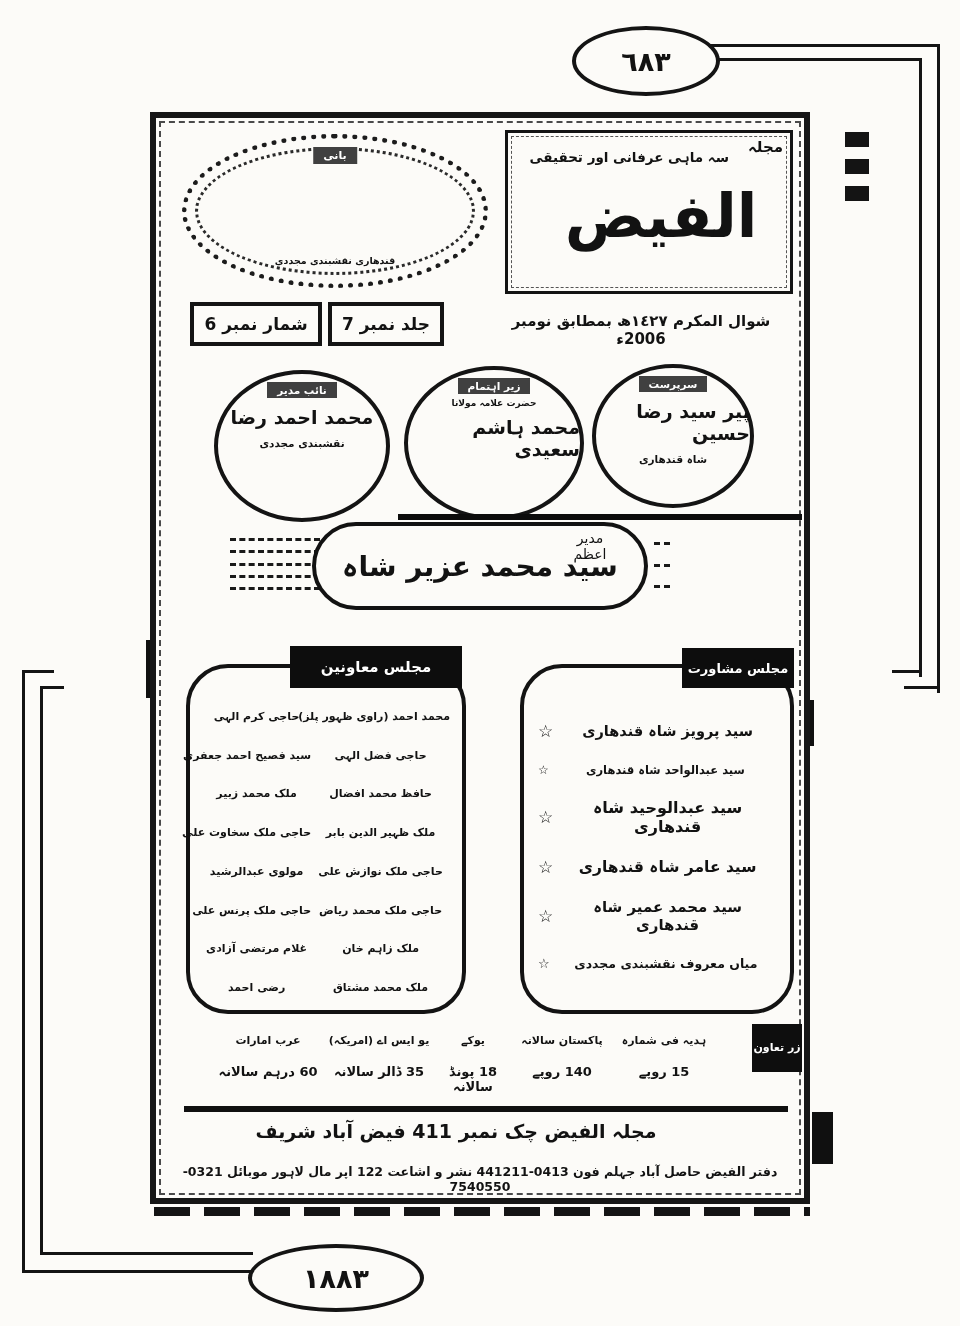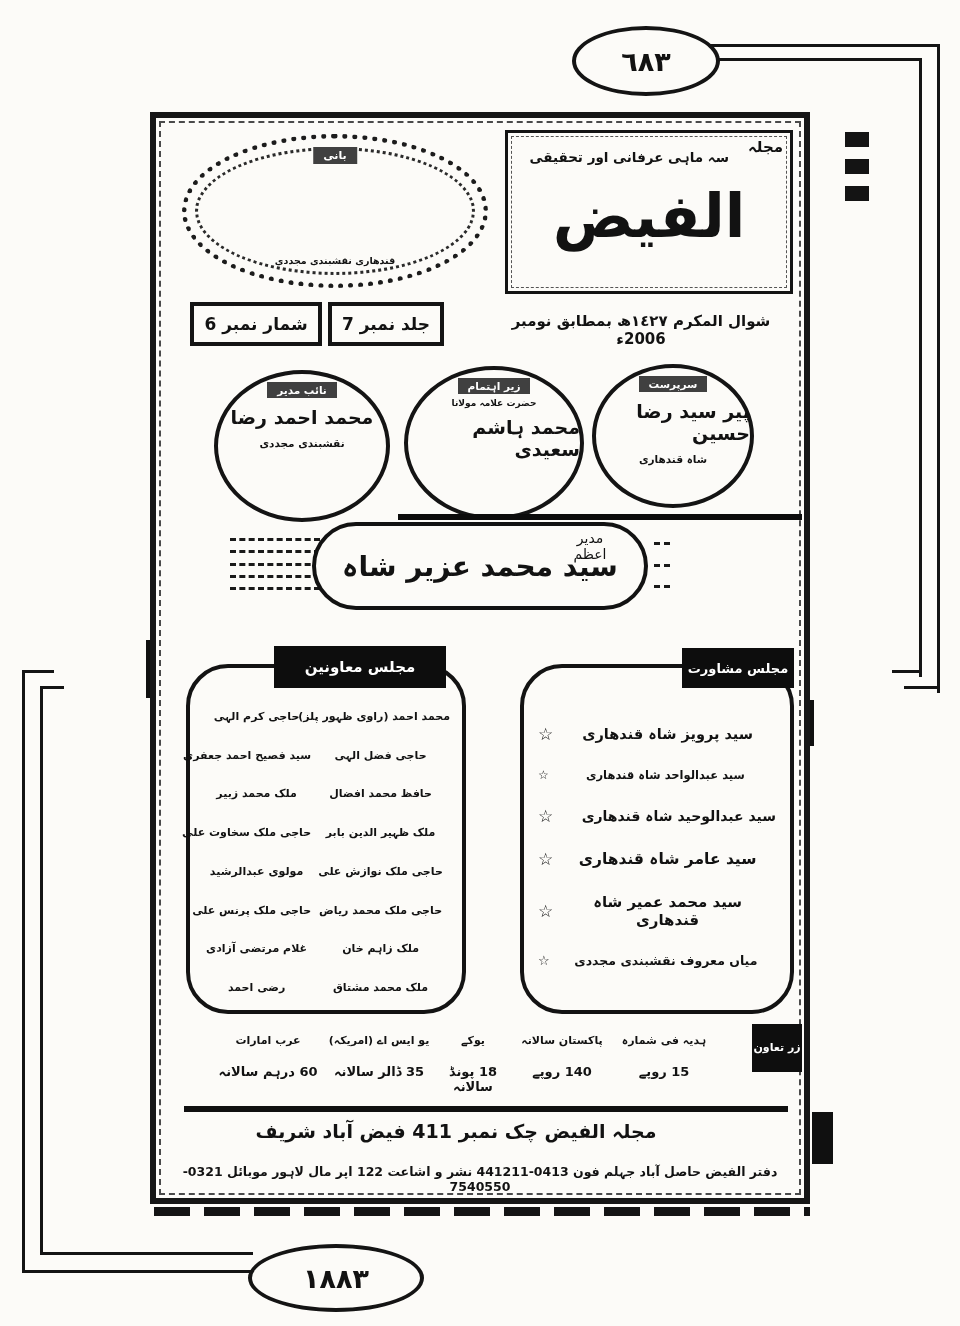--- a/index.html
+++ b/index.html
@@ -49,21 +49,21 @@
   #founder-oval{left:26px;top:16px;width:306px;height:154px;
     border:5px dotted #1c1c1c;border-radius:50%;box-sizing:border-box;}
   #founder-oval .ring{position:absolute;inset:8px;border:3px dotted #2a2a2a;border-radius:50%;}
   .chip{background:#404040;color:#fff;font-weight:bold;padding:2px 10px;display:inline-block;}
   #founder-chip{position:absolute;top:8px;left:50%;transform:translateX(-50%);font-size:11px;}
   #founder-name{position:absolute;top:56px;width:100%;text-align:center;font-size:21px;font-weight:bold;}
   #founder-sub{position:absolute;bottom:17px;width:100%;text-align:center;font-size:9.5px;font-weight:bold;}
 
   
   #title-box{left:349px;top:12px;width:288px;height:164px;
-    border:3px solid #131313;box-sizing:border-box;}
+    border:3px solid #131313;box-sizing:border-box;padding-left:12px;}
   #title-box .inner-dash{position:absolute;inset:3px;border:1.5px dashed #555;}
   #mag-type{position:absolute;top:5px;right:7px;font-size:15px;font-weight:bold;}
   #mag-subtitle{position:absolute;top:16px;left:0;width:86%;text-align:center;font-size:13.5px;font-weight:bold;}
   #mag-title{position:absolute;top:52px;width:100%;text-align:center;
     font-size:60px;font-weight:bold;line-height:1.05;}
   #date-line{left:335px;top:194px;width:300px;font-size:15px;font-weight:bold;text-align:center;}
 
   
   .vol-box{border:4px solid #141414;box-sizing:border-box;display:flex;
     align-items:center;justify-content:center;font-size:17px;font-weight:bold;background:#fcfbf8;}
@@ -90,42 +90,42 @@
     font-size:14px;font-weight:normal;line-height:1.15;}
   #editor-name{position:absolute;top:24px;width:100%;text-align:center;font-size:28px;font-weight:bold;}
   .dots{display:flex;flex-direction:column;justify-content:space-between;}
   .dots div{border-top:3px dashed #1a1a1a;height:0;}
   #dots-left{left:74px;top:420px;width:90px;height:52px;}
   #dots-right{left:498px;top:424px;width:16px;height:46px;}
 
   
   .panel{border:4px solid #131313;border-radius:42px;box-sizing:border-box;background:#fcfbf8;}
   #panel-assist{left:30px;top:546px;width:280px;height:350px;}
-  #assist-header{position:absolute;top:-22px;left:84px;width:172px;height:42px;
+  #assist-header{position:absolute;top:-22px;left:100px;width:172px;height:42px;
     background:#0d0d0d;color:#fff;display:flex;align-items:center;justify-content:center;
     font-size:15px;font-weight:bold;}
   #assist-cols{position:absolute;inset:0;padding:42px 12px 16px;display:flex;direction:rtl;box-sizing:border-box;}
   .assist-col{display:flex;flex-direction:column;justify-content:space-between;text-align:center;}
   #assist-col-right{width:56%;}
   #assist-col-left{width:44%;}
   .assist-col div{font-size:11px;font-weight:bold;white-space:nowrap;}
 
   #panel-adv{left:364px;top:546px;width:274px;height:350px;}
   #adv-header{position:absolute;top:-20px;right:-4px;width:112px;height:40px;
     background:#0d0d0d;color:#fff;display:flex;align-items:center;justify-content:center;
     font-size:13px;font-weight:bold;}
   #adv-list{position:absolute;inset:0;padding:32px 14px 18px;display:flex;flex-direction:column;
     justify-content:space-evenly;box-sizing:border-box;}
   .adv-item{display:flex;align-items:center;gap:6px;direction:ltr;}
   .adv-item .star{font-size:17px;font-weight:bold;}
   .adv-item .txt{flex:1;text-align:center;direction:rtl;font-weight:bold;}
   .adv-item:nth-child(1) .txt{font-size:14.5px;}
   .adv-item:nth-child(2) .txt{font-size:11.5px;}
   .adv-item:nth-child(2) .star{font-size:12px;}
-  .adv-item:nth-child(3) .txt{font-size:14px;text-align:right;}
+  .adv-item:nth-child(3) .txt{font-size:16px;}
   .adv-item:nth-child(4) .txt{font-size:15.5px;}
   .adv-item:nth-child(5) .txt{font-size:15px;}
   .adv-item:nth-child(6) .txt{font-size:12.5px;}
   .adv-item:nth-child(6) .star{font-size:13px;}
 
   
   #rates-label{left:596px;top:906px;width:50px;height:48px;background:#0e0e0e;color:#fff;
     display:flex;flex-direction:column;align-items:center;justify-content:center;
     font-size:11px;font-weight:bold;line-height:1.2;text-align:center;}
   #rates-grid{left:60px;top:916px;width:496px;display:grid;

